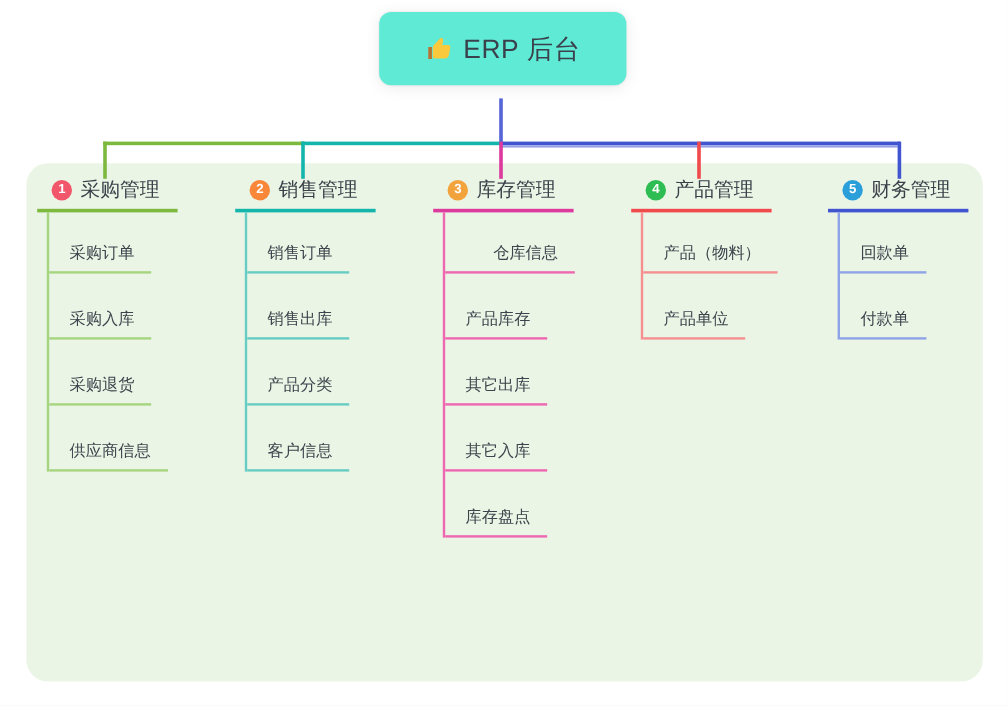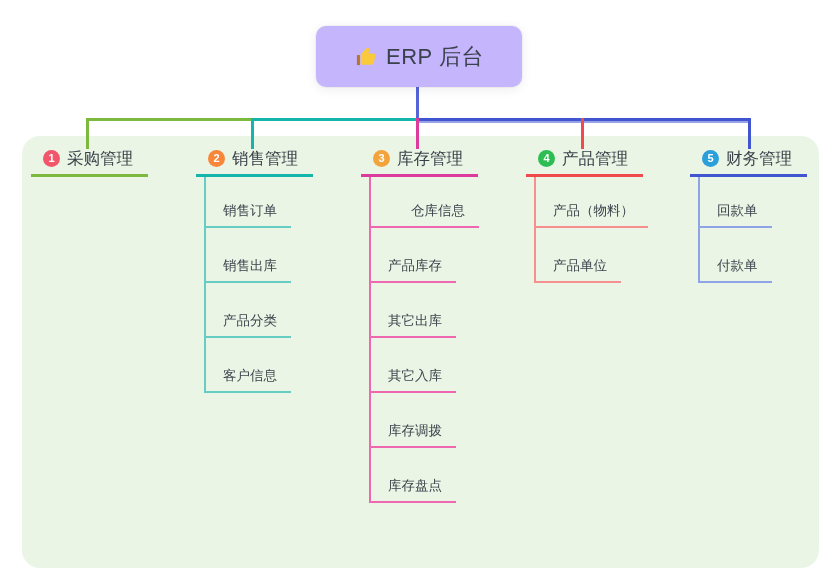--- a/index.html
+++ b/index.html
@@ -7,22 +7,22 @@
     width:839px;height:588px;position:relative;overflow:hidden;
     background:#ffffff;
     font-family:"Liberation Sans","DejaVu Sans",sans-serif;
     -webkit-font-smoothing:antialiased;
   }
   #canvas-panel{
     position:absolute;left:22px;top:136px;width:797px;height:432px;
     border-radius:18px;
   }
   #root-card{
-    position:absolute;left:316px;top:26px;width:206px;height:61px;
-    background:#c4b5fd;border-radius:10px;
+    position:absolute;left:316px;top:10px;width:206px;height:61px;
+    background:#5eead4;border-radius:10px;
     box-shadow:0 2px 12px rgba(0,0,0,.08), 0 0 0 1px rgba(0,0,0,.03);
     display:flex;align-items:center;justify-content:center;gap:9px;
     z-index:3;
   }
   #root-card .root-title{
     font-size:22px;color:#3b414c;font-weight:500;letter-spacing:.5px;
   }
   .cline{position:absolute;z-index:1;}
   .branch{position:absolute;top:145px;z-index:2;}
   .b-header{
@@ -76,20 +76,26 @@
     <div class="cline" style="left: 415.5px; top: 118px; width: 3px; height: 31px; background: rgb(221, 58, 158);"></div>
     <div class="cline" style="left: 580.5px; top: 118px; width: 3px; height: 31px; background: rgb(240, 74, 77);"></div>
     <div class="cline" style="left: 747.5px; top: 118px; width: 3px; height: 31px; background: rgb(64, 85, 207);"></div>
   </div>
 <div id="branches">
     <div class="branch" style="left: 31px;">
       <div class="b-header" style="border-bottom-color: rgb(124, 185, 62);">
         <span class="badge" style="background: rgb(242, 86, 107);">1</span>
         <span>采购管理</span>
       </div>
+      <div class="b-children" style="border-left-color: rgb(166, 213, 127);">
+        <div class="child-node" style="border-bottom-color: rgb(166, 213, 127);">采购订单</div>
+        <div class="child-node" style="border-bottom-color: rgb(166, 213, 127);">采购入库</div>
+        <div class="child-node" style="border-bottom-color: rgb(166, 213, 127);">采购退货</div>
+        <div class="child-node" style="border-bottom-color: rgb(166, 213, 127);">供应商信息</div>
+      </div>
     </div>
     <div class="branch" style="left: 196px;">
       <div class="b-header" style="border-bottom-color: rgb(20, 181, 171);">
         <span class="badge" style="background: rgb(248, 135, 58);">2</span>
         <span>销售管理</span>
       </div>
       <div class="b-children" style="border-left-color: rgb(103, 205, 196);">
         <div class="child-node" style="border-bottom-color: rgb(103, 205, 196);">销售订单</div>
         <div class="child-node" style="border-bottom-color: rgb(103, 205, 196);">销售出库</div>
         <div class="child-node" style="border-bottom-color: rgb(103, 205, 196);">产品分类</div>
@@ -99,21 +105,20 @@
     <div class="branch" style="left: 361px;">
       <div class="b-header" style="border-bottom-color: rgb(221, 58, 158);">
         <span class="badge" style="background: rgb(242, 163, 60);">3</span>
         <span>库存管理</span>
       </div>
       <div class="b-children" style="border-left-color: rgb(238, 103, 176);">
         <div class="child-node" style="border-bottom-color: rgb(238, 103, 176); padding-left: 40px;">仓库信息</div>
         <div class="child-node" style="border-bottom-color: rgb(238, 103, 176);">产品库存</div>
         <div class="child-node" style="border-bottom-color: rgb(238, 103, 176);">其它出库</div>
         <div class="child-node" style="border-bottom-color: rgb(238, 103, 176);">其它入库</div>
-        <div class="child-node" style="border-bottom-color: rgb(238, 103, 176);">库存调拨</div>
         <div class="child-node" style="border-bottom-color: rgb(238, 103, 176);">库存盘点</div>
       </div>
     </div>
     <div class="branch" style="left: 526px;">
       <div class="b-header" style="border-bottom-color: rgb(240, 74, 77);">
         <span class="badge" style="background: rgb(46, 189, 82);">4</span>
         <span>产品管理</span>
       </div>
       <div class="b-children" style="border-left-color: rgb(246, 143, 144);">
         <div class="child-node" style="border-bottom-color: rgb(246, 143, 144);">产品（物料）</div>

